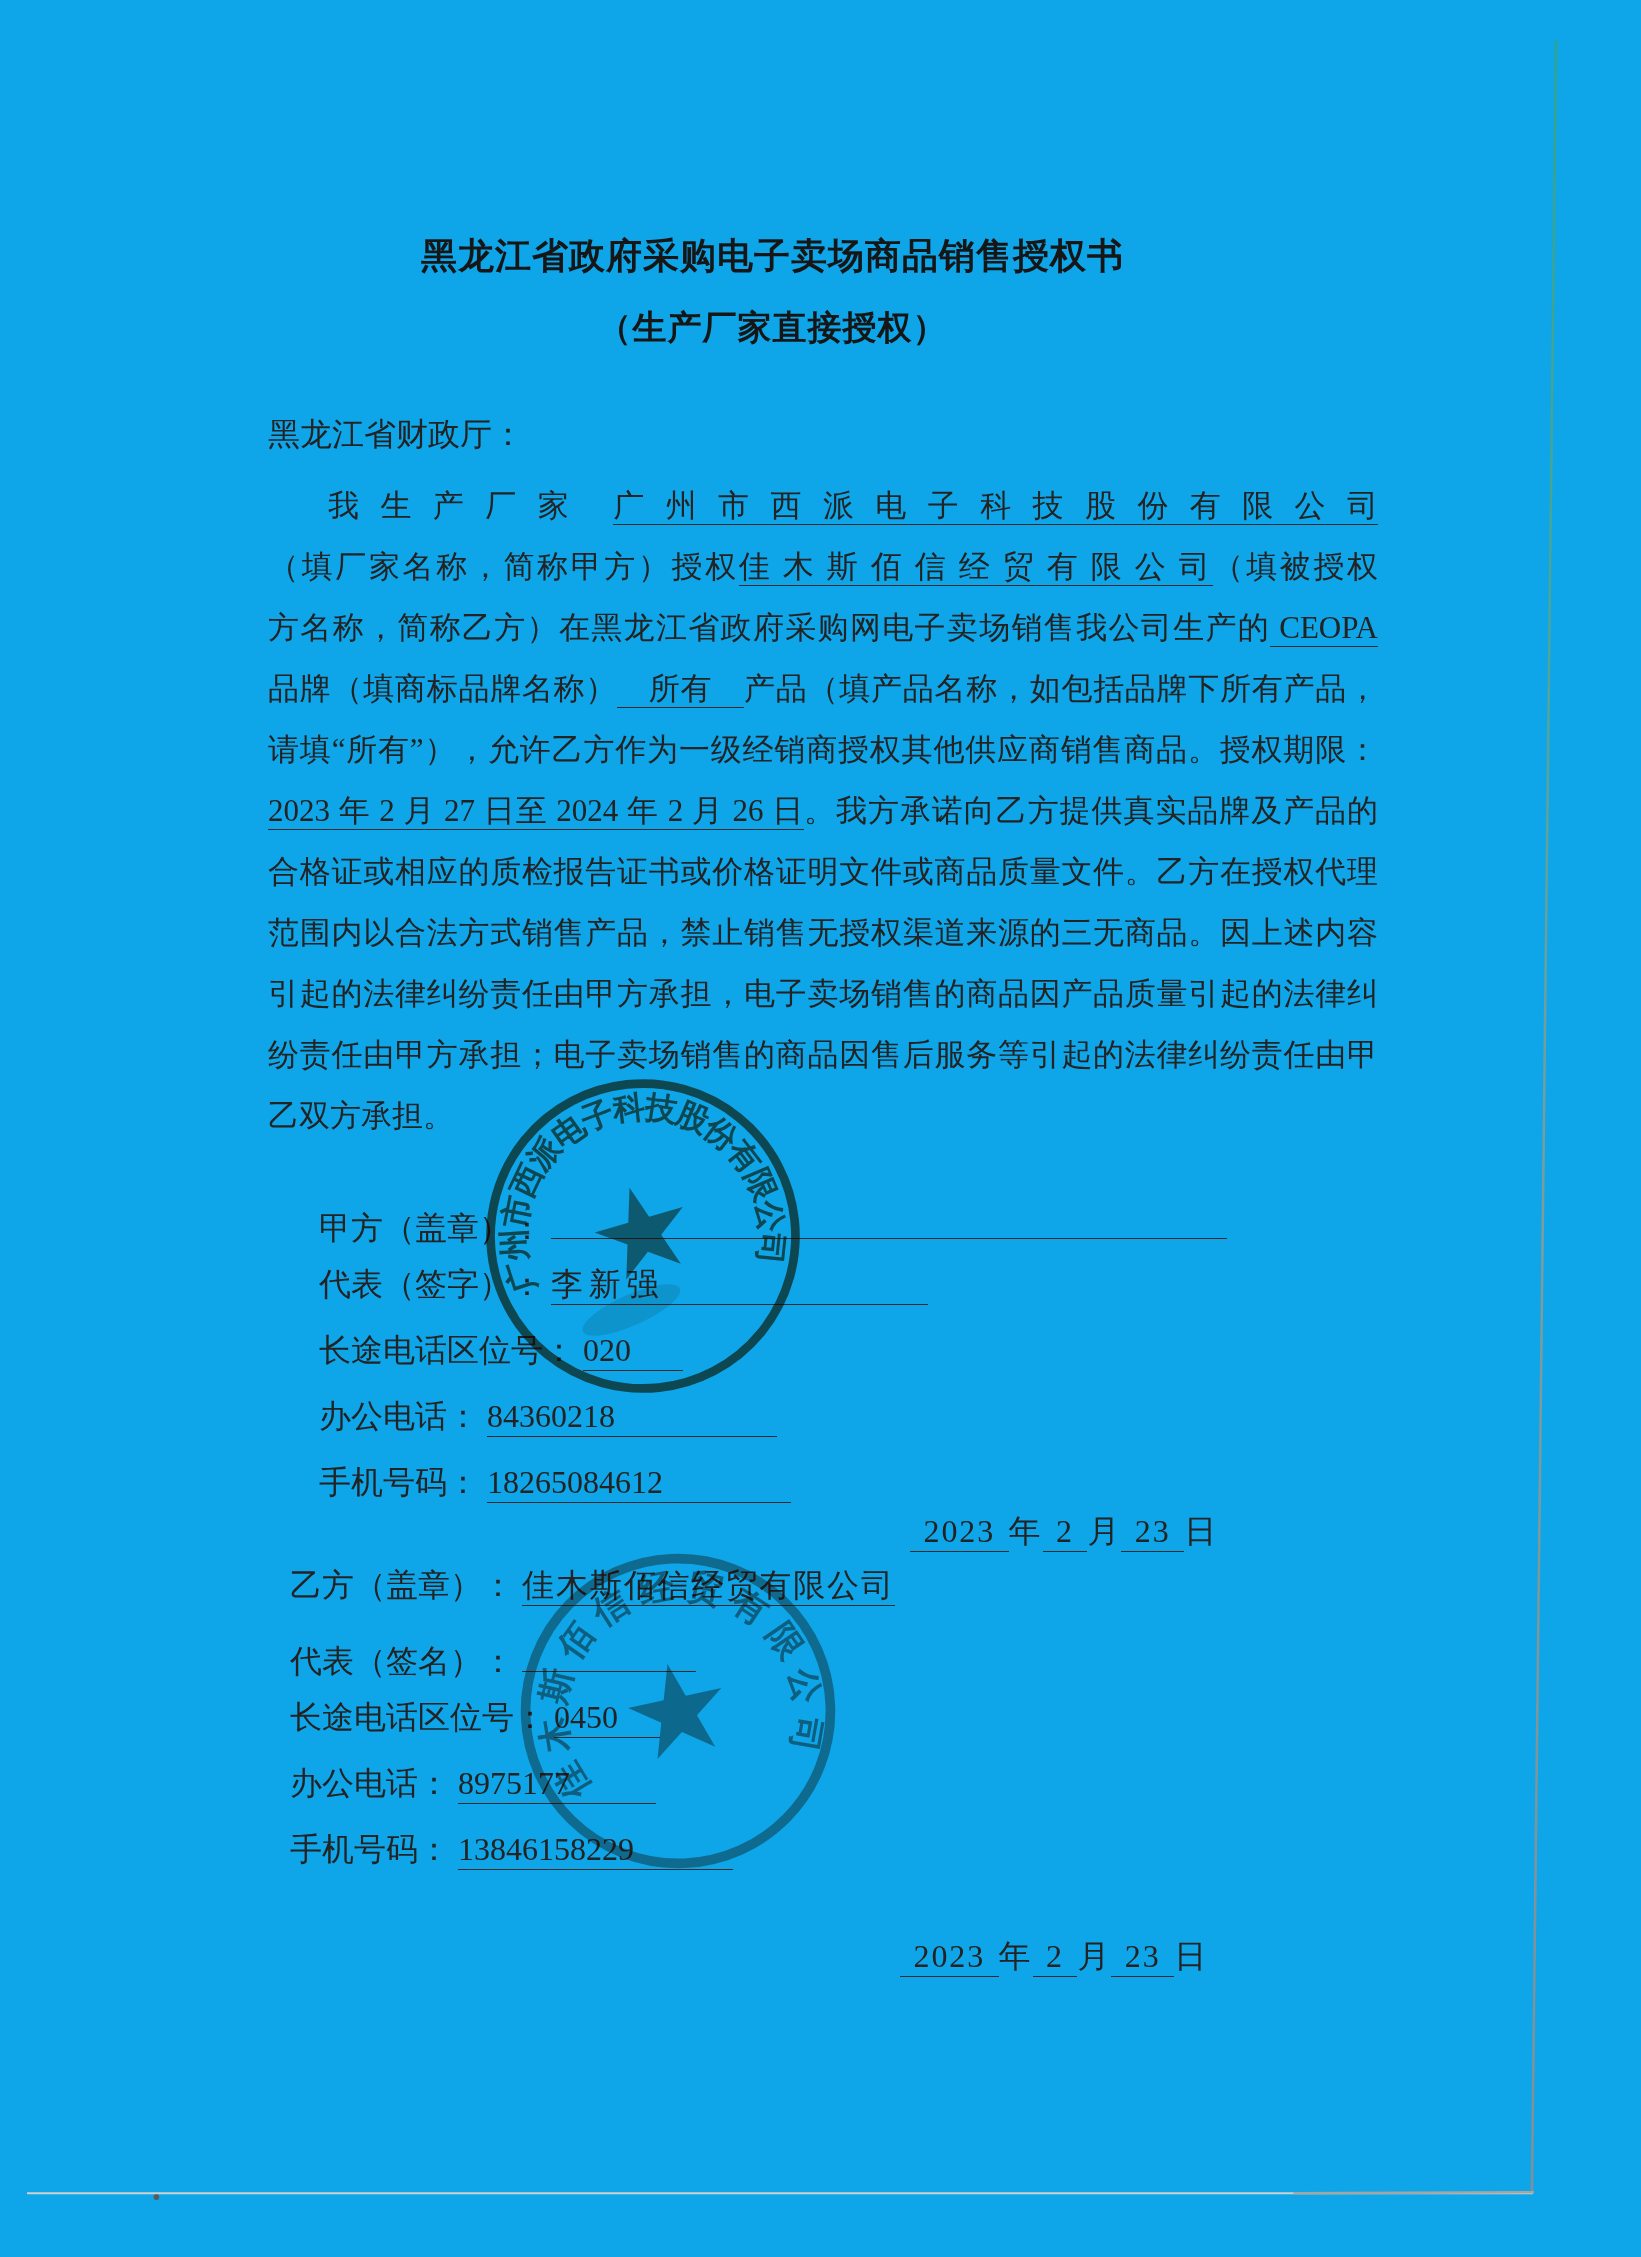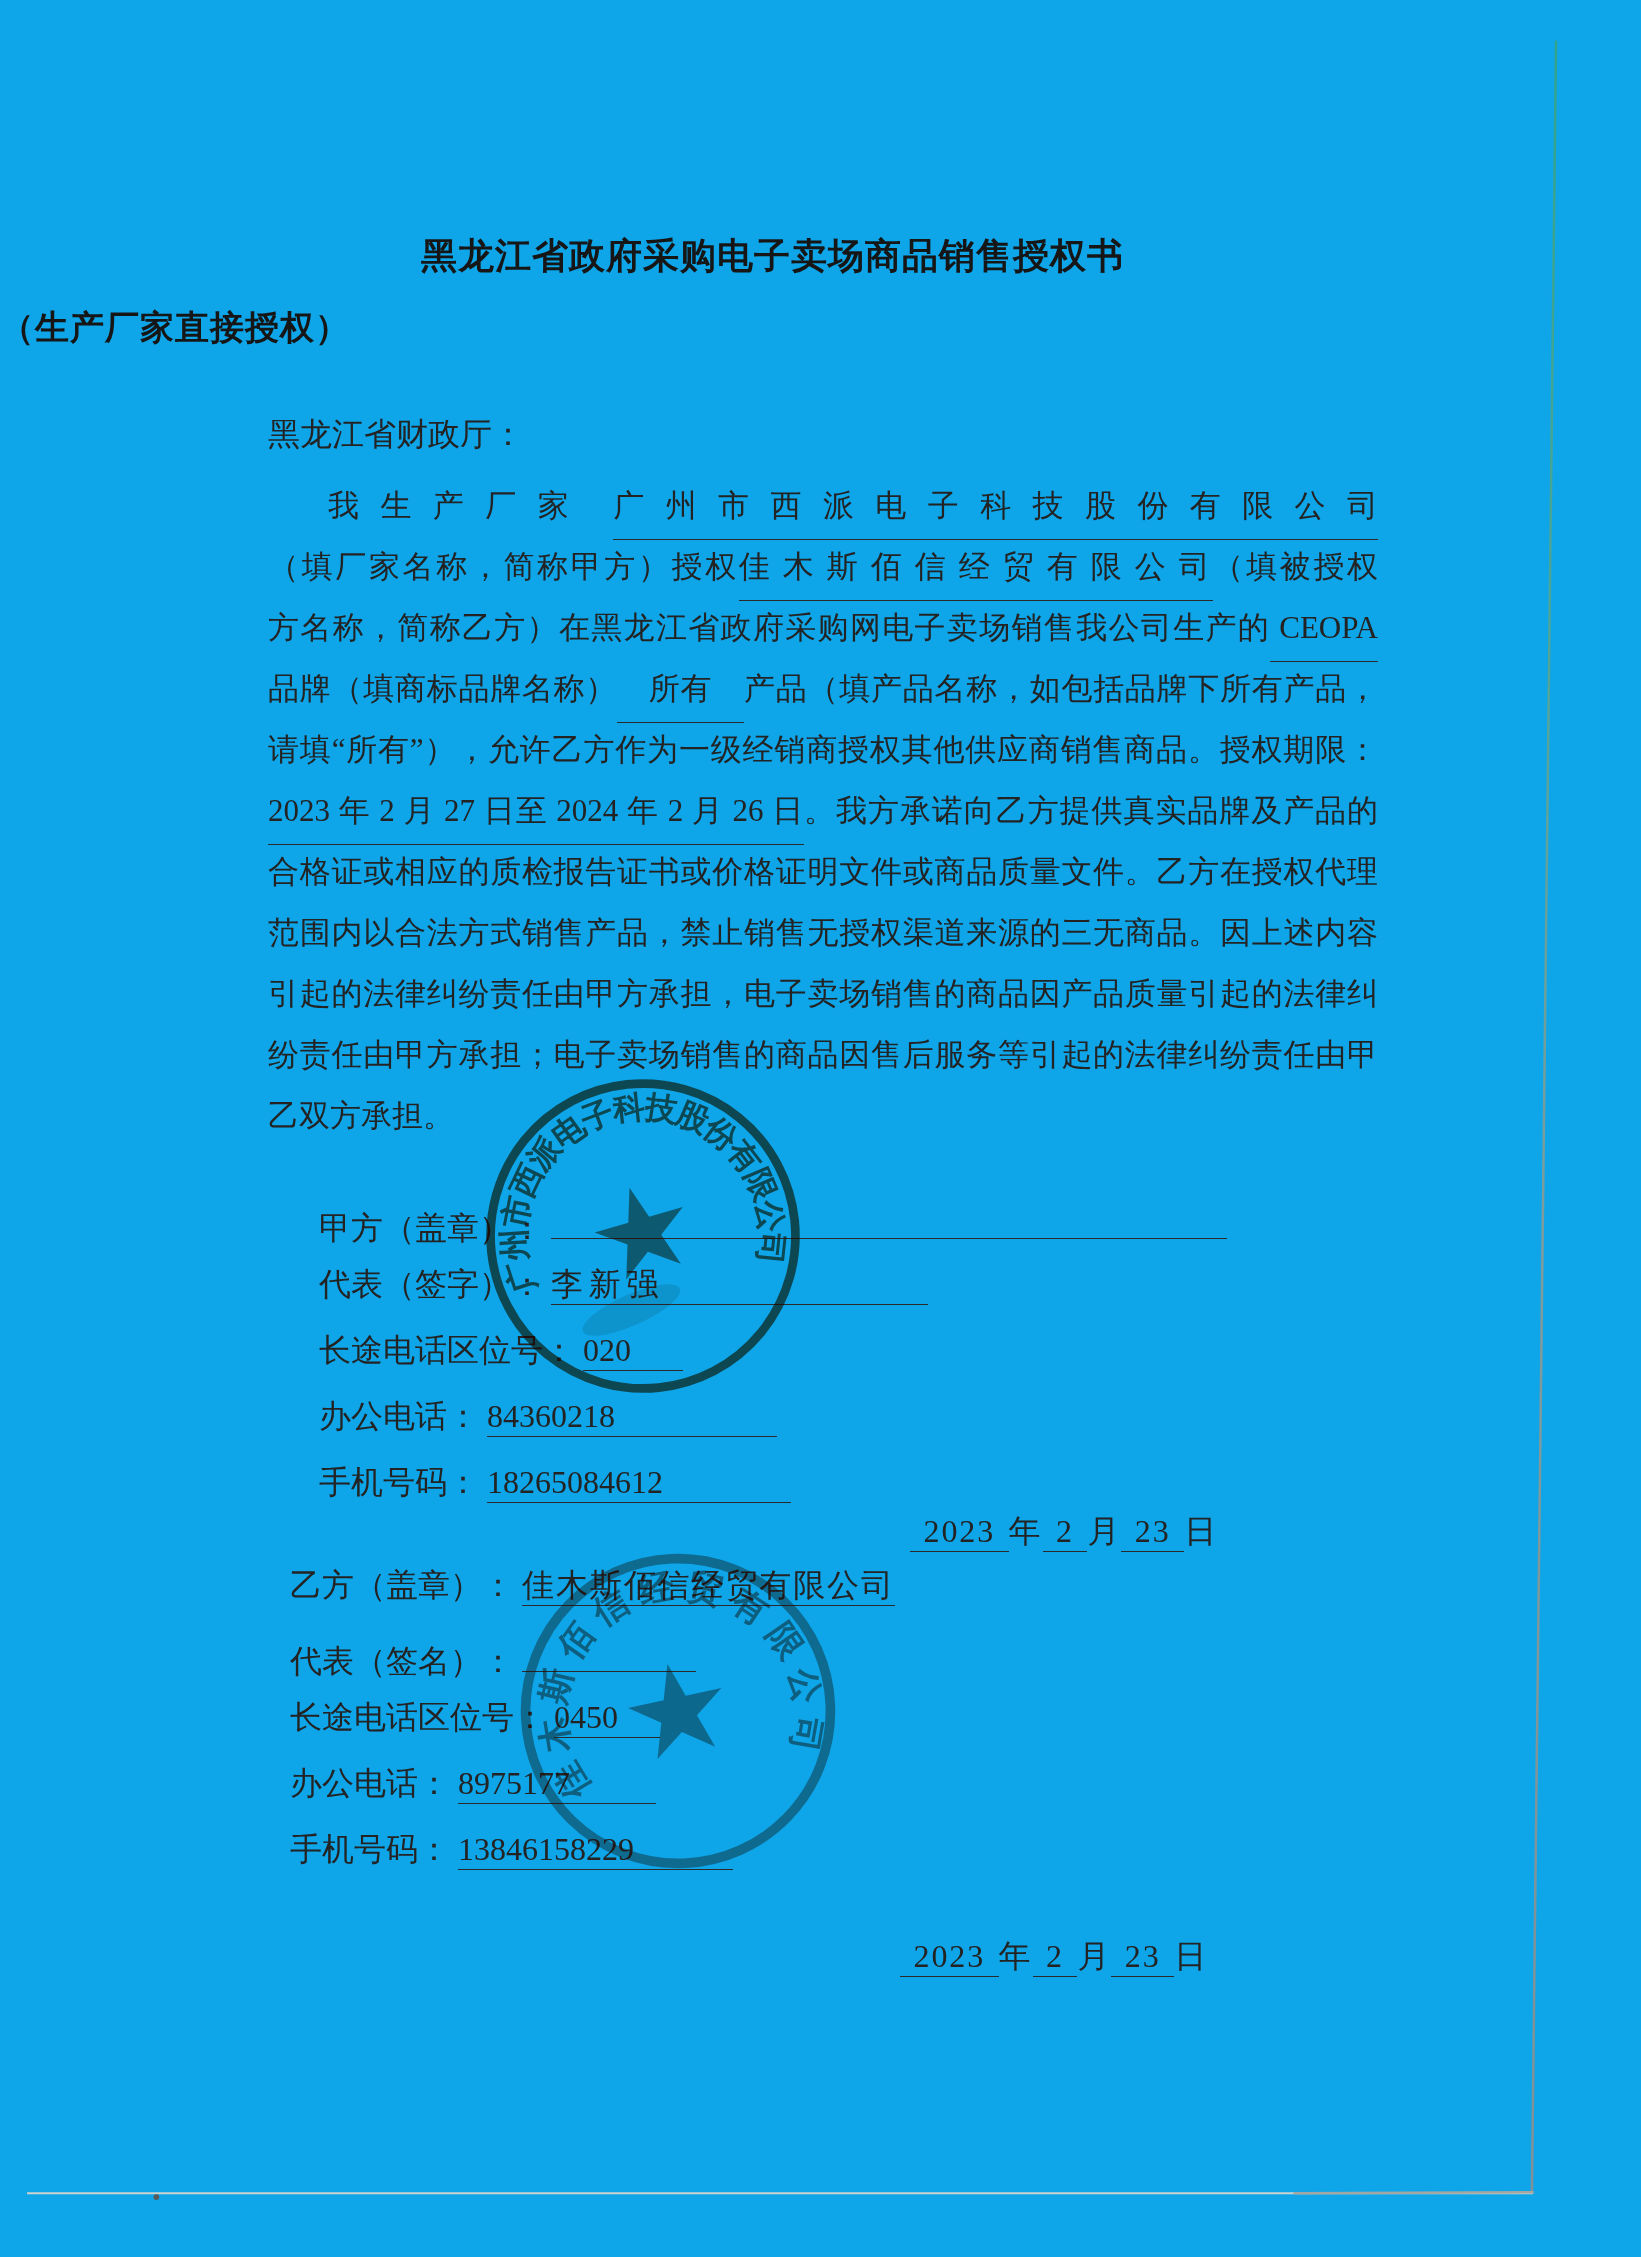--- a/index.html
+++ b/index.html
@@ -7,31 +7,31 @@
     position:relative;width:1641px;height:2257px;background:#0ea5e9;overflow:hidden;
     font-family:"Liberation Serif","DejaVu Serif",serif;color:#232323;
   }
   
   .title{
     position:absolute;left:0;top:232px;width:1545px;text-align:center;
     font-family:"Liberation Sans","DejaVu Sans",sans-serif;
     font-size:36px;font-weight:700;color:#161616;letter-spacing:1px;
   }
   .subtitle{
-    position:absolute;left:0;top:305px;width:1545px;text-align:left;
+    position:absolute;left:0;top:305px;width:1545px;text-align:center;
     font-family:"Liberation Sans","DejaVu Sans",sans-serif;
     font-size:34px;font-weight:700;color:#161616;letter-spacing:1px;
   }
   .salutation{position:absolute;left:268px;top:413px;font-size:32px;text-align:center;}
   
   .body-text{position:absolute;left:268px;top:475px;width:1110px;}
   .bline{height:61px;line-height:61px;font-size:31px;text-align:justify;text-align-last:justify;white-space:normal;}
   .bline.last{text-align:right;text-align-last:left;}
   .bline.first{text-indent:60px;}
-  .u{border-bottom:1.9px solid #2a2a2a;padding-bottom:16px;}
+  .u{border-bottom:1.9px solid #2a2a2a;padding-bottom:1px;}
   
   .sigblock{position:absolute;font-size:32px;}
   .sig-row{height:66px;line-height:39px;white-space:nowrap;}
   .sig-row .lbl{display:inline-block;}
   .sig-row .val{display:inline-block;border-bottom:1.9px solid #2a2a2a;height:39px;}
   .blockA{left:319px;top:1199px;}
   .blockB{left:290px;top:1566px;}
   
   .dateline{position:absolute;font-size:32px;letter-spacing:1.9px;white-space:nowrap;}
   .dateline span{display:inline-block;height:39px;line-height:39px;}

